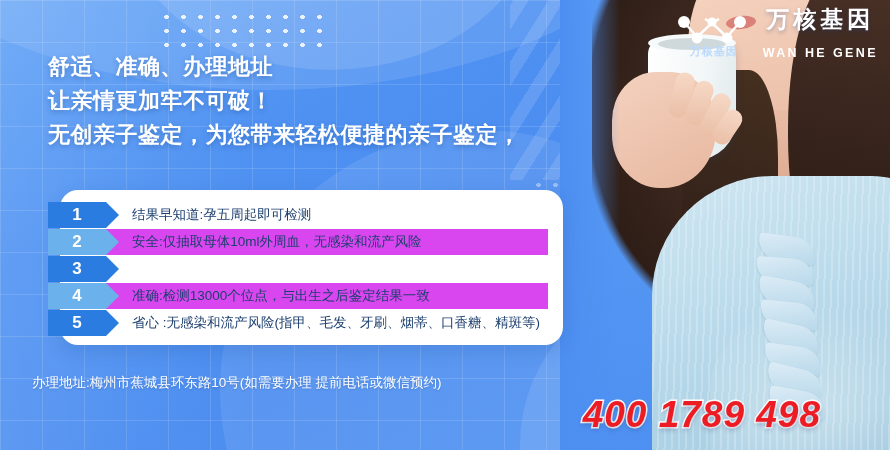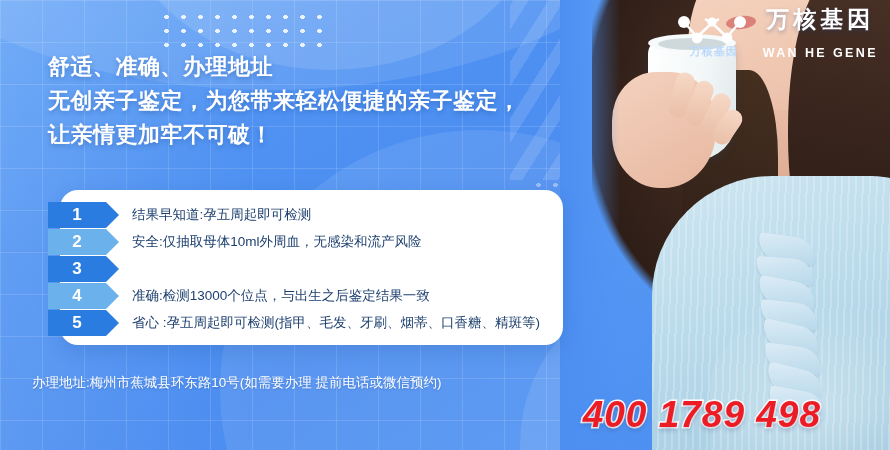--- a/index.html
+++ b/index.html
@@ -181,21 +181,21 @@
   .row.odd .tag{background:#2b7ce0;}
   .row.odd .tag::after{border-left:13px solid #2b7ce0;}
   .row.even .tag{background:#6bb2ec;}
   .row.even .tag::after{border-left:13px solid #6bb2ec;}
   .rtext{
     flex:1;display:flex;align-items:center;
     padding-left:26px;
     font-size:13.5px;color:#1c3f6e;white-space:nowrap;
   }
   .row.odd .rtext{background:#ffffff;}
-  .row.even .rtext{background:#ffffff;}
+  .row.even .rtext{background:#d946ef;}
   
   .address{
     position:absolute;left:32px;top:374px;
     color:#ffffff;font-size:13.5px;white-space:nowrap;
     text-shadow:0 1px 2px rgba(25,60,130,.3);
   }
   
   .phone{
     position:absolute;right:69px;bottom:14px;
     font-size:37px;font-weight:bold;font-style:italic;color:#ed1c24;
@@ -291,22 +291,22 @@
       <div class="cn">万核基因</div>
     </div>
     <div class="logo-txt">
       <div class="logo-cn">万核基因</div>
       <div class="logo-en">WAN HE GENE</div>
     </div>
   </div>
 
   <div class="headline">
     <div>舒适、准确、办理地址</div>
+    <div>让亲情更加牢不可破！</div>
     <div>无创亲子鉴定，为您带来轻松便捷的亲子鉴定，</div>
-    <div>让亲情更加牢不可破！</div>
   </div>
 
   <div class="panel"></div>
   <div class="rows">
     <div class="row odd">
       <div class="tag">1</div>
       <div class="rtext">结果早知道:孕五周起即可检测</div>
     </div>
     <div class="row even">
       <div class="tag">2</div>
@@ -314,21 +314,21 @@
     </div>
     <div class="row odd">
       <div class="tag">3</div>
     </div>
     <div class="row even">
       <div class="tag">4</div>
       <div class="rtext">准确:检测13000个位点，与出生之后鉴定结果一致</div>
     </div>
     <div class="row odd">
       <div class="tag">5</div>
-      <div class="rtext">省心 :孕五周起即可检测(指甲、毛发、牙刷、烟蒂、口香糖、精斑等)</div>
+      <div class="rtext">省心 :无感染和流产风险(指甲、毛发、牙刷、烟蒂、口香糖、精斑等)</div>
     </div>
   </div>
 
   <div class="address">办理地址:梅州市蕉城县环东路10号(如需要办理 提前电话或微信预约)</div>
 
   <div class="phone">400 1789 498</div>
 
 </div>
 
 </body></html>

